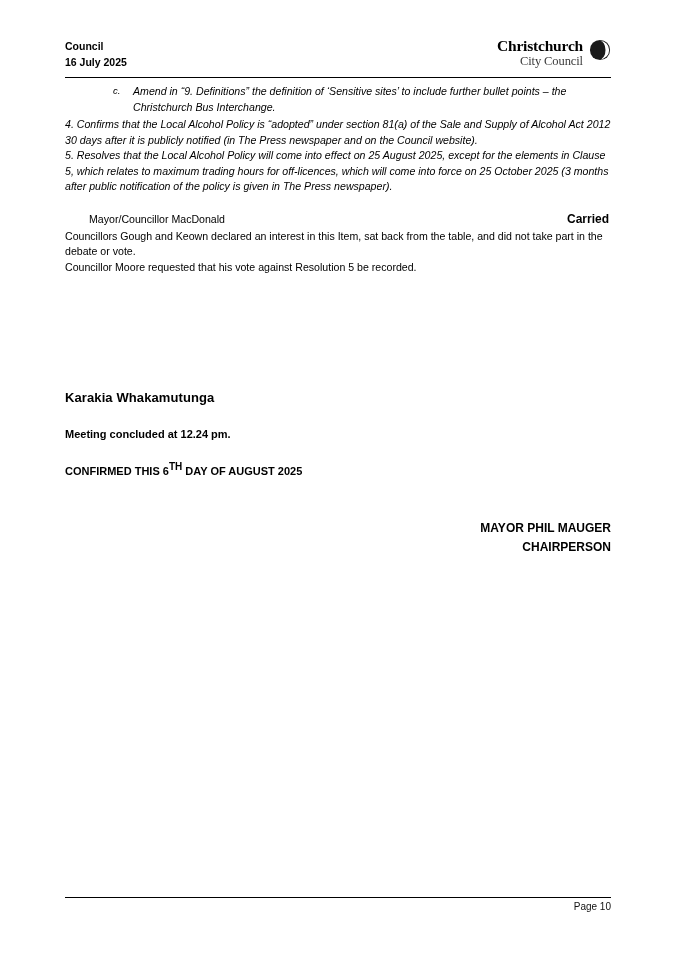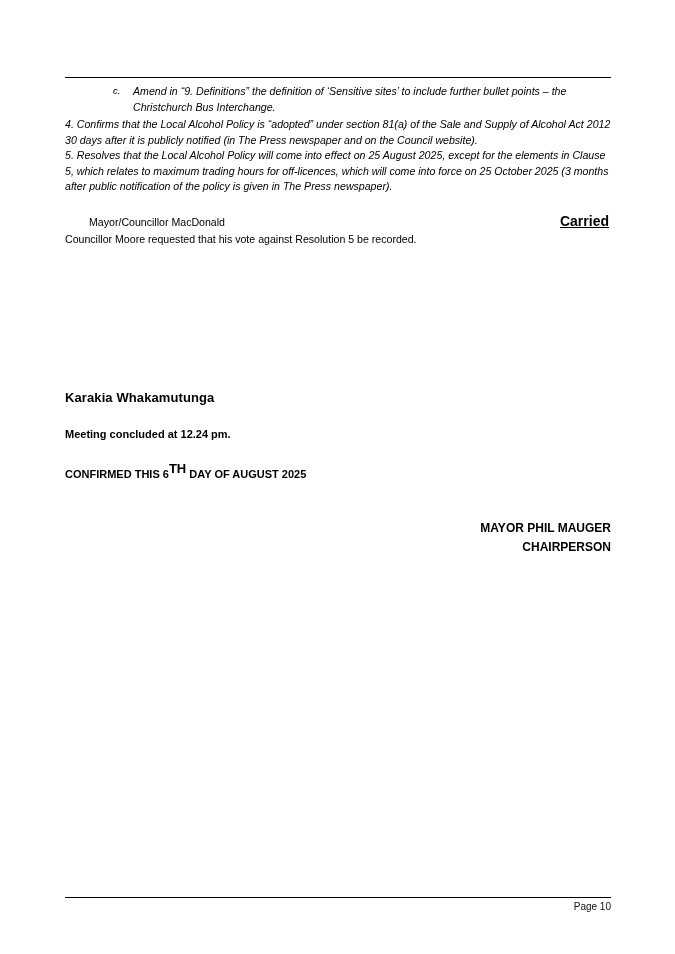--- a/index.html
+++ b/index.html
@@ -124,22 +124,21 @@
     margin-left: 24px;
     margin-top: 16px;
     display: flex;
     justify-content: space-between;
     align-items: baseline;
     text-align: right;
   }
   .mover-name { font-size: 10.6px; }
   .carried {
     font-weight: bold;
-    font-size: 14px;
-    text-decoration: underline;
+    font-size: 12px;
     padding-right: 4px;
   }
 
   
   .karakia {
     position: absolute;
     left: 65px;
     top: 390px;
     font-size: 13px;
     font-weight: bold;
@@ -154,21 +153,21 @@
     font-weight: bold;
   }
   .confirmed {
     position: absolute;
     left: 65px;
     top: 461px;
     font-size: 11px;
     font-weight: bold;
   }
   .confirmed sup {
-    font-size: 13px;
+    font-size: 10px;
     vertical-align: super;
   }
 
   .signoff {
     position: absolute;
     right: 64px;
     top: 519px;
     text-align: right;
     font-size: 12px;
     font-weight: bold;
@@ -190,38 +189,56 @@
     top: 901px;
     font-size: 10px;
     color: #111;
   }
 </style>
 </head>
 <body>
 
 <div class="page">
 
+  <div class="header">
+    <div class="header-left">
+      <div>Council</div>
+      <div>16 July 2025</div>
+    </div>
+    <div class="header-right">
+      <div class="logo-text">
+        <div class="logo-line1">Christchurch</div>
+        <div class="logo-line2">City Council</div>
+      </div>
+      <svg class="logo-mark" viewBox="0 0 24 24">
+        <circle cx="12" cy="12" r="11" fill="#1a1a1a"></circle>
+        <path d="M12 2 A10 10 0 0 1 12 22 A6 10 0 0 0 12 2 Z" fill="#ffffff"></path>
+        <path d="M12 4.5 A7.5 7.5 0 0 0 12 19.5 A4 7.5 0 0 1 12 4.5 Z" fill="#1a1a1a"></path>
+      </svg>
+    </div>
+  </div>
   <div class="header-rule"></div>
 
   <div class="content">
 
     <div class="clause-row">
       <div class="clause-label">c.</div>
       <div class="clause-text">Amend in “9. Definitions” the definition of ‘Sensitive sites’ to include further bullet points – the Christchurch Bus Interchange.</div>
     </div>
 
     <p class="para indent-block">4. Confirms that the Local Alcohol Policy is “adopted” under section 81(a) of the Sale and Supply of Alcohol Act 2012 30 days after it is publicly notified (in The Press newspaper and on the Council website).</p>
 
     <p class="para indent-block">5. Resolves that the Local Alcohol Policy will come into effect on 25 August 2025, except for the elements in Clause 5, which relates to maximum trading hours for off-licences, which will come into force on 25 October 2025 (3 months after public notification of the policy is given in The Press newspaper).</p>
 
     <div class="mover-row">
       <span class="mover-name">Mayor/Councillor MacDonald</span>
       <span class="carried">Carried</span>
     </div>
 
+    <p class="para plain-block">Councillors Gough and Keown declared an interest in this Item, sat back from the table, and did not take part in the debate or vote.</p>
 
     <p class="para plain-block">Councillor Moore requested that his vote against Resolution 5 be recorded.</p>
 
   </div>
 
   <div class="karakia">Karakia Whakamutunga</div>
 
   <div class="concluded">Meeting concluded at 12.24 pm.</div>
 
   <div class="confirmed"><span>CONFIRMED THIS 6</span><sup>TH</sup><span> DAY OF AUGUST 2025</span></div>

